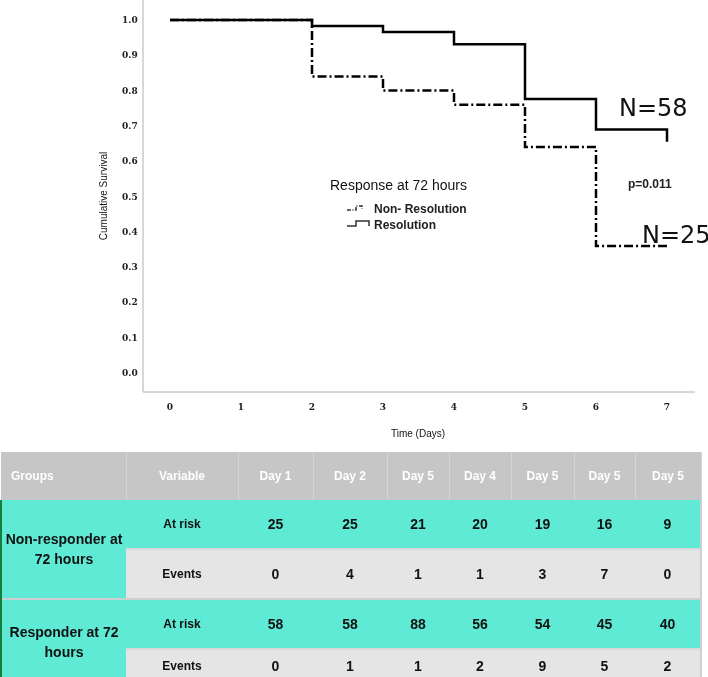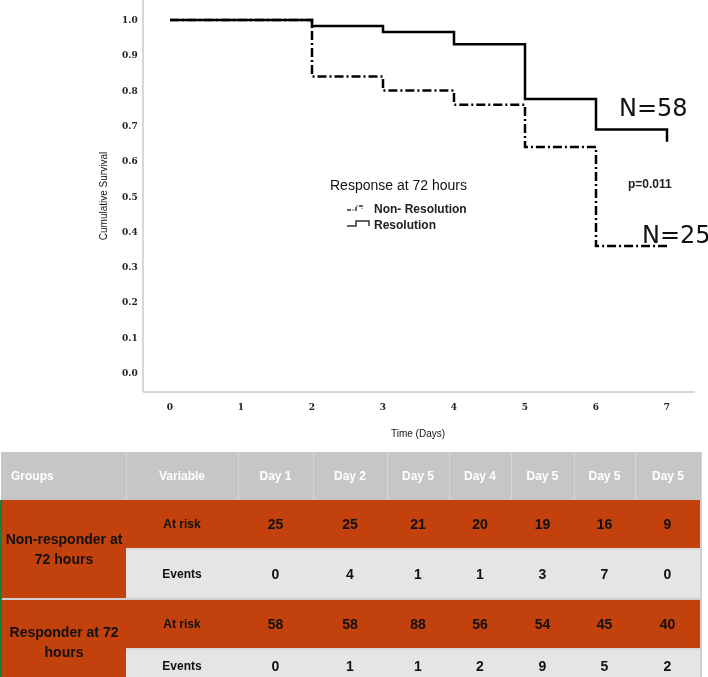--- a/index.html
+++ b/index.html
@@ -12,21 +12,21 @@
   .legend-item { font-family: "Liberation Sans", sans-serif; font-size: 12px; font-weight: bold; fill: #222; }
   .n-label { font-family: "DejaVu Sans", sans-serif; font-size: 24px; fill: #111; }
   .p-label { font-family: "Liberation Sans", sans-serif; font-size: 12px; font-weight: bold; fill: #222; }
 
   #risk-table { position: absolute; left: 0; top: 452px; width: 700px; border-collapse: collapse; table-layout: fixed; font-family: "Liberation Sans", sans-serif; }
   #risk-table th { background: #c6c6c6; color: #ffffff; font-weight: bold; font-size: 12px; height: 48px; border-right: 1px solid #d6d6d6; padding: 0; }
   #risk-table th.left { text-align: left; padding-left: 10px; }
   #risk-table td { text-align: center; font-size: 14px; font-weight: bold; color: #111; padding: 0; }
   #risk-table td.var { font-size: 12px; }
   #risk-table td.group { font-size: 14px; line-height: 20px; background: #f5f5f5; border-left: 2px solid #15803d; }
-  #risk-table tr.shade td { background: #c2410c; }
+  #risk-table tr.shade td { background: #5eead4; }
   #risk-table tr.plain td:not(.group) { background: #e5e5e5; }
   #risk-table tr.r1 td { height: 48px; }
   #risk-table tr.r2 td { height: 48px; border-top: 2px solid #d9d9d9; }
   #risk-table tr.r3 td { height: 48px; border-top: 2px solid #cfcfcf; }
   #risk-table tr.r4 td { height: 32px; border-top: 2px solid #d9d9d9; border-bottom: 2px solid #cfcfcf; }
   #risk-table td.last { border-right: 2px solid #cfcfcf; }
 </style>
 </head>
 <body>
 

